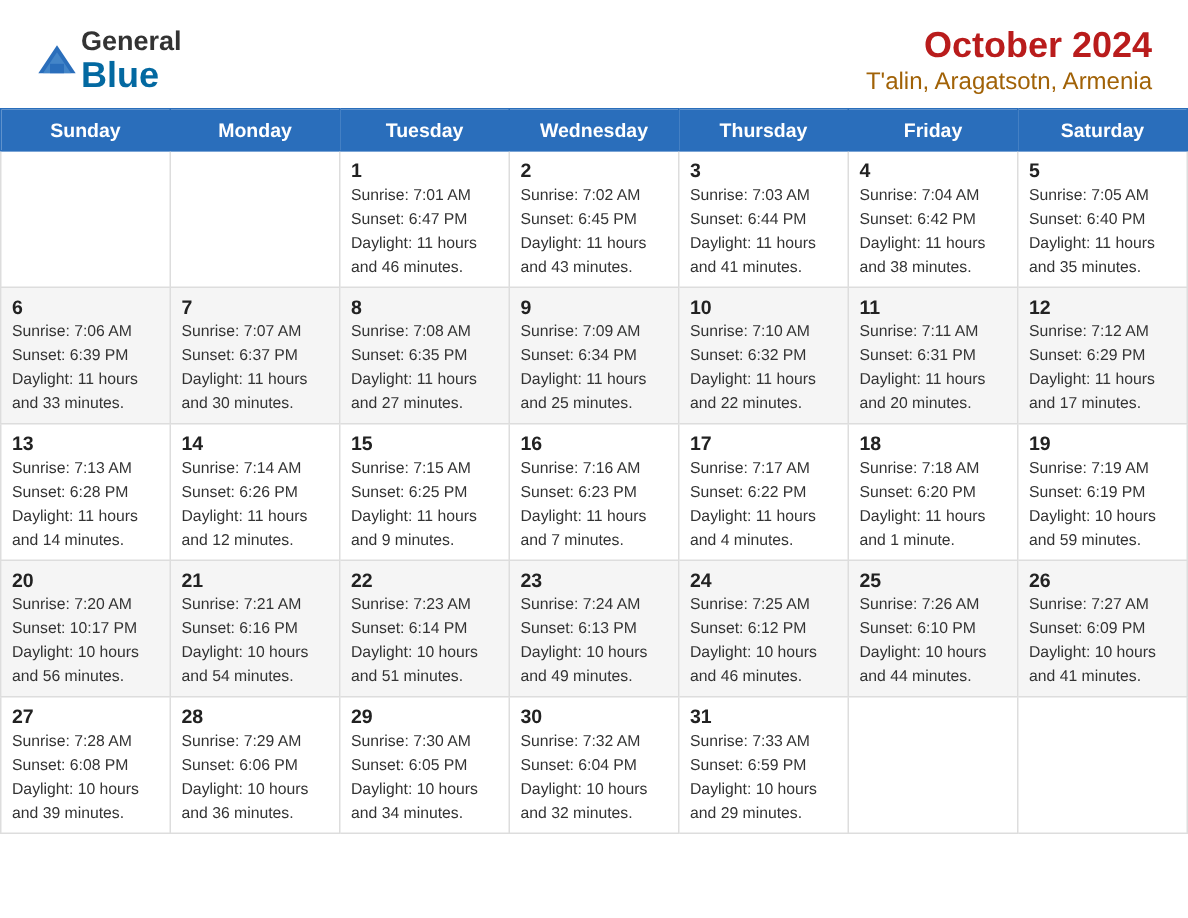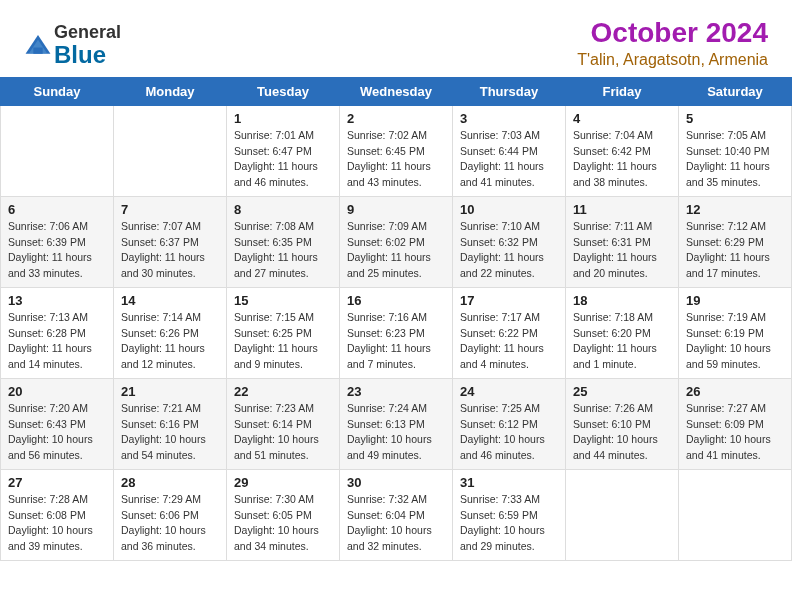--- a/index.html
+++ b/index.html
@@ -43,23 +43,23 @@
     }
     .logo-icon {
       width: 28px;
       height: 28px;
       margin-right: 2px;
     }
     .title-block {
       text-align: right;
     }
     .month-title {
-      font-size: 28px;
-      font-weight: bold;
-      color: #a21caf;
+      font-size: 24px;
+      font-weight: bold;
+      color: #b91c1c;
       line-height: 1.1;
     }
     .location-title {
       font-size: 16px;
       color: #a16207;
       margin-top: 2px;
     }
     .calendar-table {
       width: 100%;
       border-collapse: collapse;
@@ -154,39 +154,39 @@
           <td>
             <span class="day-number">3</span>
             <div class="day-info"><span>Sunrise: 7:03 AM</span><br><span>Sunset: 6:44 PM</span><br><span>Daylight: 11 hours and 41 minutes.</span></div>
           </td>
           <td>
             <span class="day-number">4</span>
             <div class="day-info"><span>Sunrise: 7:04 AM</span><br><span>Sunset: 6:42 PM</span><br><span>Daylight: 11 hours and 38 minutes.</span></div>
           </td>
           <td>
             <span class="day-number">5</span>
-            <div class="day-info"><span>Sunrise: 7:05 AM</span><br><span>Sunset: 10:40 PM</span><br><span>Daylight: 11 hours and 35 minutes.</span></div>
+            <div class="day-info"><span>Sunrise: 7:05 AM</span><br><span>Sunset: 6:40 PM</span><br><span>Daylight: 11 hours and 35 minutes.</span></div>
           </td>
         </tr>
         <tr>
           <td>
             <span class="day-number">6</span>
             <div class="day-info"><span>Sunrise: 7:06 AM</span><br><span>Sunset: 6:39 PM</span><br><span>Daylight: 11 hours and 33 minutes.</span></div>
           </td>
           <td>
             <span class="day-number">7</span>
             <div class="day-info"><span>Sunrise: 7:07 AM</span><br><span>Sunset: 6:37 PM</span><br><span>Daylight: 11 hours and 30 minutes.</span></div>
           </td>
           <td>
             <span class="day-number">8</span>
             <div class="day-info"><span>Sunrise: 7:08 AM</span><br><span>Sunset: 6:35 PM</span><br><span>Daylight: 11 hours and 27 minutes.</span></div>
           </td>
           <td>
             <span class="day-number">9</span>
-            <div class="day-info"><span>Sunrise: 7:09 AM</span><br><span>Sunset: 6:02 PM</span><br><span>Daylight: 11 hours and 25 minutes.</span></div>
+            <div class="day-info"><span>Sunrise: 7:09 AM</span><br><span>Sunset: 6:34 PM</span><br><span>Daylight: 11 hours and 25 minutes.</span></div>
           </td>
           <td>
             <span class="day-number">10</span>
             <div class="day-info"><span>Sunrise: 7:10 AM</span><br><span>Sunset: 6:32 PM</span><br><span>Daylight: 11 hours and 22 minutes.</span></div>
           </td>
           <td>
             <span class="day-number">11</span>
             <div class="day-info"><span>Sunrise: 7:11 AM</span><br><span>Sunset: 6:31 PM</span><br><span>Daylight: 11 hours and 20 minutes.</span></div>
           </td>
           <td>
@@ -220,21 +220,21 @@
             <div class="day-info"><span>Sunrise: 7:18 AM</span><br><span>Sunset: 6:20 PM</span><br><span>Daylight: 11 hours and 1 minute.</span></div>
           </td>
           <td>
             <span class="day-number">19</span>
             <div class="day-info"><span>Sunrise: 7:19 AM</span><br><span>Sunset: 6:19 PM</span><br><span>Daylight: 10 hours and 59 minutes.</span></div>
           </td>
         </tr>
         <tr>
           <td>
             <span class="day-number">20</span>
-            <div class="day-info"><span>Sunrise: 7:20 AM</span><br><span>Sunset: 6:43 PM</span><br><span>Daylight: 10 hours and 56 minutes.</span></div>
+            <div class="day-info"><span>Sunrise: 7:20 AM</span><br><span>Sunset: 10:17 PM</span><br><span>Daylight: 10 hours and 56 minutes.</span></div>
           </td>
           <td>
             <span class="day-number">21</span>
             <div class="day-info"><span>Sunrise: 7:21 AM</span><br><span>Sunset: 6:16 PM</span><br><span>Daylight: 10 hours and 54 minutes.</span></div>
           </td>
           <td>
             <span class="day-number">22</span>
             <div class="day-info"><span>Sunrise: 7:23 AM</span><br><span>Sunset: 6:14 PM</span><br><span>Daylight: 10 hours and 51 minutes.</span></div>
           </td>
           <td>

